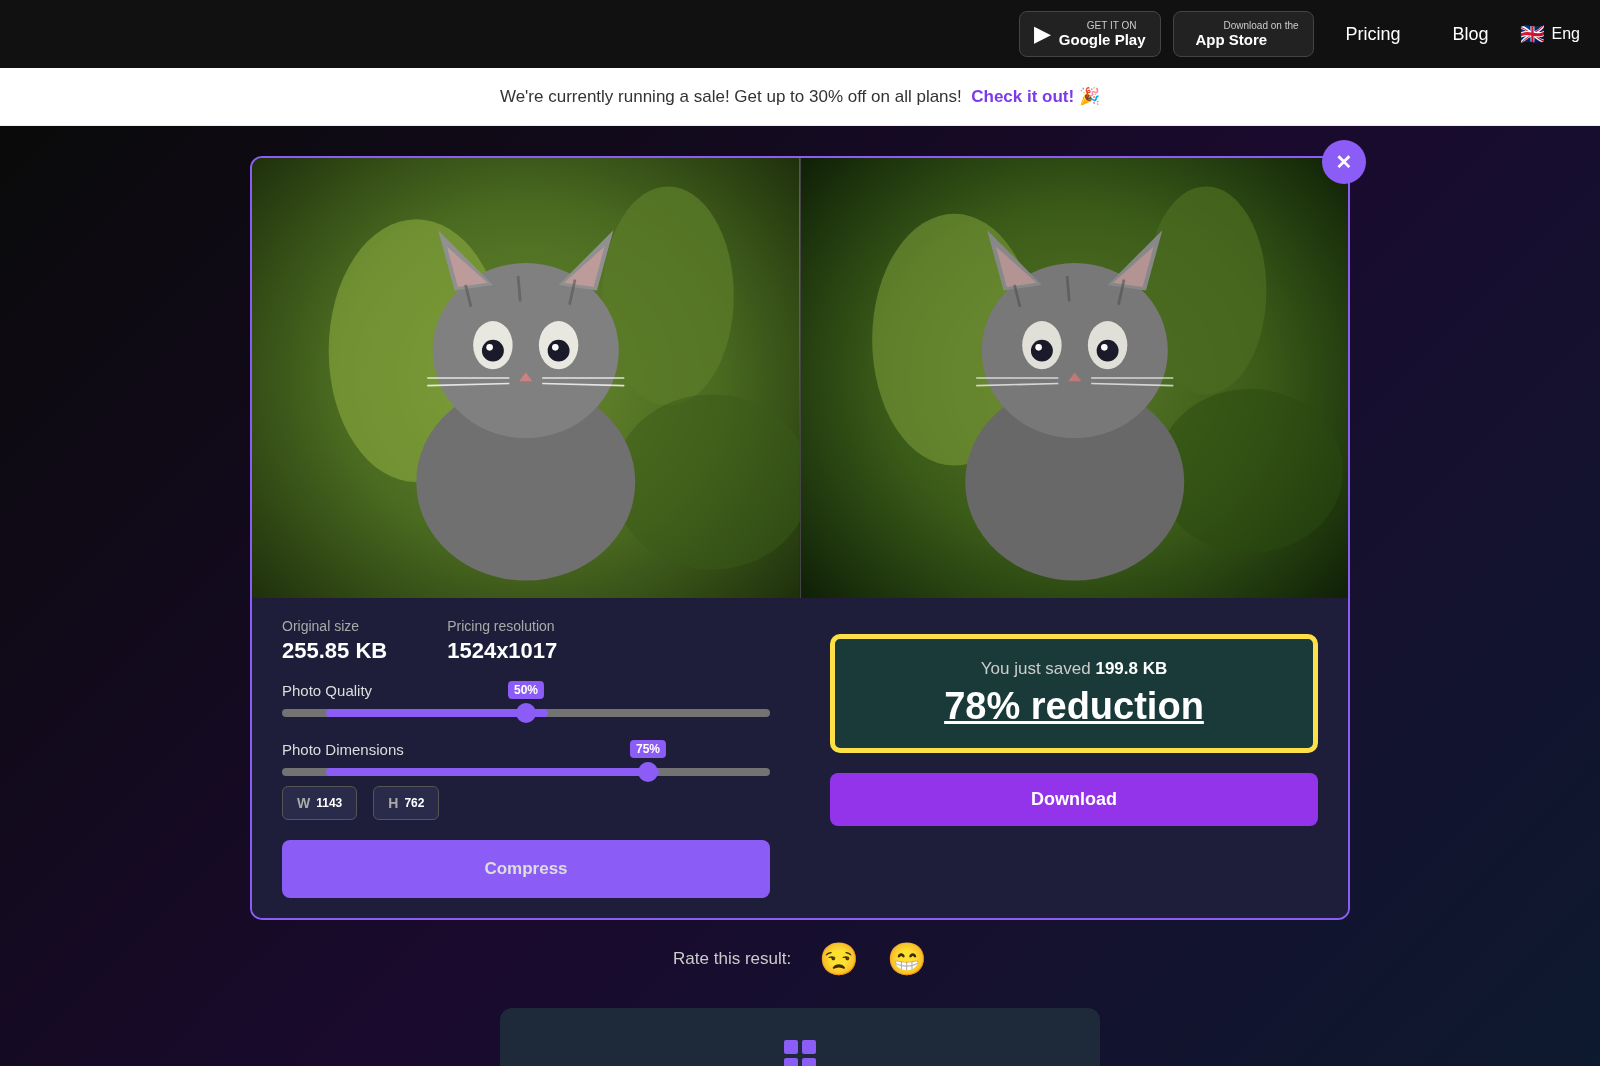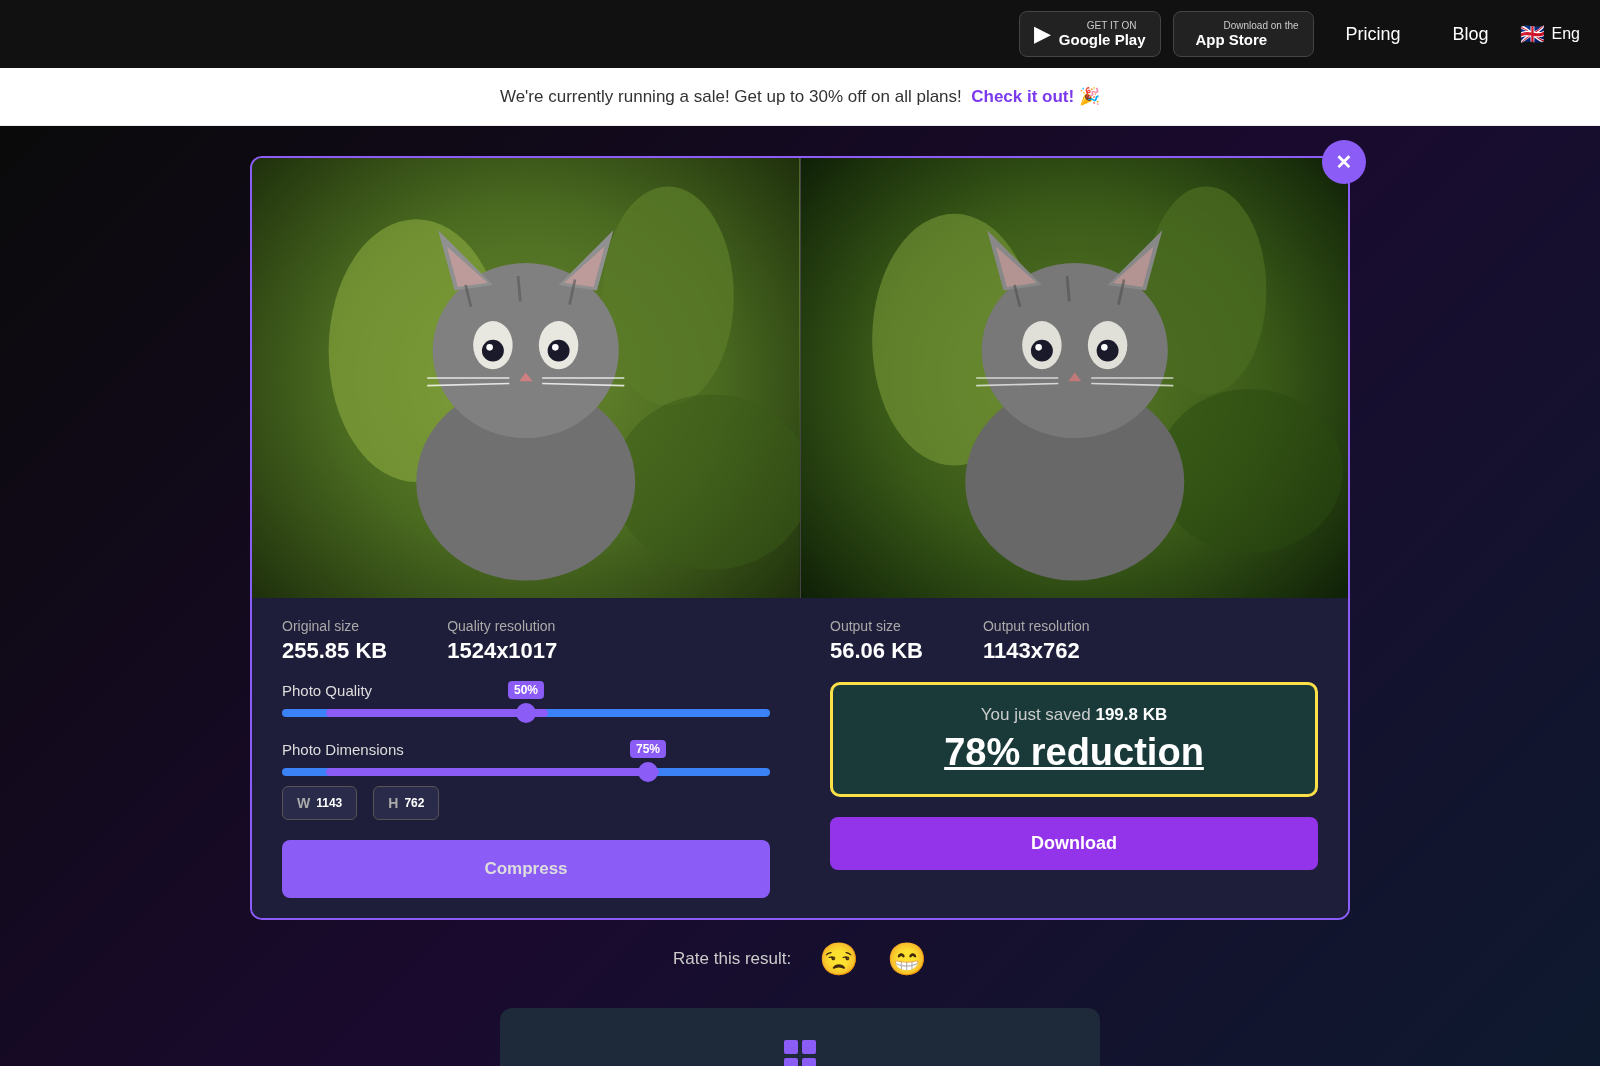--- a/index.html
+++ b/index.html
@@ -194,21 +194,21 @@
     }
 
     .slider-container {
       position: relative;
       margin-bottom: 20px;
     }
 
     .slider-track {
       width: 100%;
       height: 8px;
-      background: #3b82f6;
+      background: #737373;
       border-radius: 4px;
       position: relative;
       padding-left: 44px;
     }
 
     .slider-fill-50 {
       width: 50%;
       height: 100%;
       background: #8b5cf6;
       border-radius: 4px;
@@ -281,21 +281,21 @@
       padding: 19px;
       font-size: 17px;
       font-weight: 600;
       cursor: pointer;
       margin-top: 20px;
     }
 
     
     .savings-box {
       background: #1a3a3a;
-      border: 3px solid #fde047;
+      border: 5px solid #fde047;
       border-radius: 10px;
       padding: 20px;
       text-align: center;
       margin-top: 16px;
       margin-bottom: 20px;
     }
 
     .savings-text {
       font-size: 17px;
       color: #ccc;
@@ -515,21 +515,21 @@
 
     <div class="panels-row">
 
       <div class="left-panel">
         <div class="size-info">
           <div>
             <span class="size-label">Original size</span>
             <span class="size-value">255.85 KB</span>
           </div>
           <div>
-            <span class="size-label">Quality resolution</span>
+            <span class="size-label">Pricing resolution</span>
             <span class="size-value">1524x1017</span>
           </div>
         </div>
 
         <span class="control-label">Photo Quality</span>
         <div class="slider-container" style="margin-bottom: 24px;">
           <div class="slider-track">
             <div class="slider-fill-50"></div>
             <div class="slider-thumb" style="left: calc(50% - 10px);">
               <span class="slider-label" style="left:50%;">50%</span>
@@ -555,30 +555,20 @@
           <div class="dim-input-wrap">
             <span class="dim-letter">H</span>
             <span class="dim-value">762</span>
           </div>
         </div>
 
         <button class="compress-btn">Compress</button>
       </div>
 
       <div class="right-panel">
-        <div class="size-info">
-          <div>
-            <span class="size-label">Output size</span>
-            <span class="size-value">56.06 KB</span>
-          </div>
-          <div>
-            <span class="size-label">Output resolution</span>
-            <span class="size-value">1143x762</span>
-          </div>
-        </div>
 
         <div class="savings-box">
           <p class="savings-text">
             <span>You just saved</span>&nbsp;<span class="savings-amount">199.8 KB</span>
           </p>
           <span class="savings-percent">78% reduction</span>
         </div>
 
         <button class="download-btn">Download</button>
       </div>

